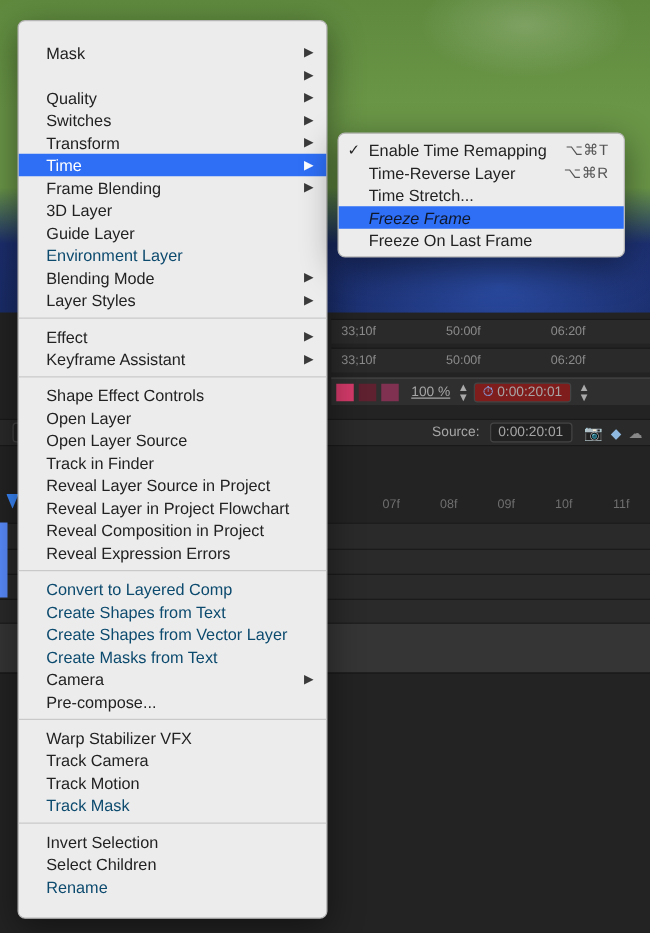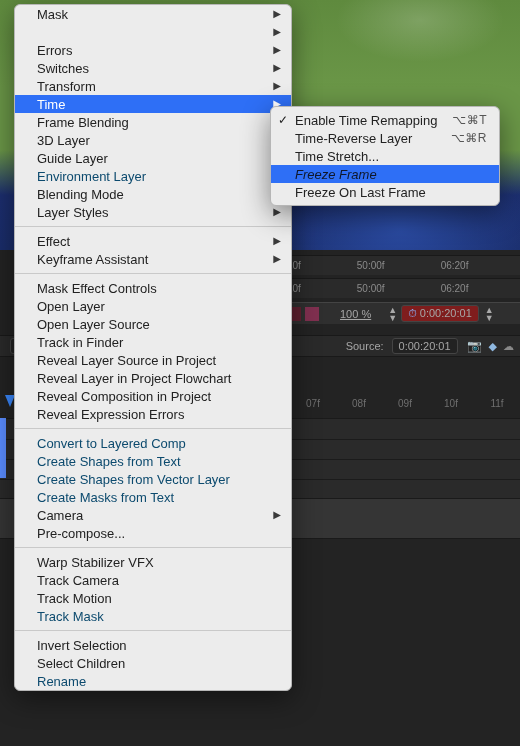--- a/index.html
+++ b/index.html
@@ -68,21 +68,21 @@
     background: #2f2f2f;
     border-top: 1px solid #444;
     display: flex;
     align-items: center;
     color: #a6a6a6;
     font-size: 11px;
     padding: 0 4px;
   }
   .info-bar .icon-box { width:14px; height:14px; margin-right:4px; background:#d33a6a; display:inline-block; }
   .info-bar .icon-box2 { width:14px; height:14px; margin-right:4px; background:#5f2030; display:inline-block; }
-  .info-bar .pct { margin: 0 15px; text-decoration: underline; }
+  .info-bar .pct { margin: 0 4px; text-decoration: underline; }
   .info-bar .tc-box { background:#7f1d1d; border:1px solid #444; padding:1px 6px; border-radius:3px; margin: 0 4px; }
   .info-bar .arrows { margin-left:2px; color:#aaa; font-size:9px; line-height:8px; display:flex; flex-direction:column; }
 
   .source-bar {
     position: absolute;
     left: 0; right: 0;
     top: 335px;
     height: 22px;
     background: #2a2a2a;
     border-top: 1px solid #191919;
@@ -131,27 +131,27 @@
     background:#3a89ff; clip-path: polygon(0 0,100% 0,50% 100%);
   }
   .blue-sliver {
     position:absolute; left:0; top:418px; width:6px; height:60px;
     background:#5a8cff;
   }
 
   
   .ctx {
     position: absolute;
-    top: 4px; left: 14px;
-    width: 278px;
+    top: 16px; left: 14px;
+    width: 248px;
     background: #ececec;
     border: 1px solid #b6b6b6;
     border-radius: 6px;
     box-shadow: 0 8px 28px rgba(0,0,0,.45);
-    padding: 0 0;
+    padding: 16px 0;
     color: #222;
   }
   .ctx .item {
     display: flex;
     align-items: center;
     height: 18px;
     padding: 0 20px 0 22px;
     font-size: 13px;
     position: relative;
     white-space: nowrap;
@@ -271,21 +271,21 @@
 
 <div class="ctx" id="ctx">
     <div class="item">
       <span>Mask</span>
       <span class="arrow">▶</span>
     </div>
     <div class="item">
       <span class="arrow">▶</span>
     </div>
     <div class="item">
-      <span>Errors</span>
+      <span>Quality</span>
       <span class="arrow">▶</span>
     </div>
     <div class="item">
       <span>Switches</span>
       <span class="arrow">▶</span>
     </div>
     <div class="item">
       <span>Transform</span>
       <span class="arrow">▶</span>
     </div>
@@ -318,21 +318,21 @@
     <div class="item">
       <span>Effect</span>
       <span class="arrow">▶</span>
     </div>
     <div class="item">
       <span>Keyframe Assistant</span>
       <span class="arrow">▶</span>
     </div>
     <div class="sep"></div>
     <div class="item">
-      <span>Mask Effect Controls</span>
+      <span>Shape Effect Controls</span>
     </div>
     <div class="item">
       <span>Open Layer</span>
     </div>
     <div class="item">
       <span>Open Layer Source</span>
     </div>
     <div class="item">
       <span>Track in Finder</span>
     </div>

